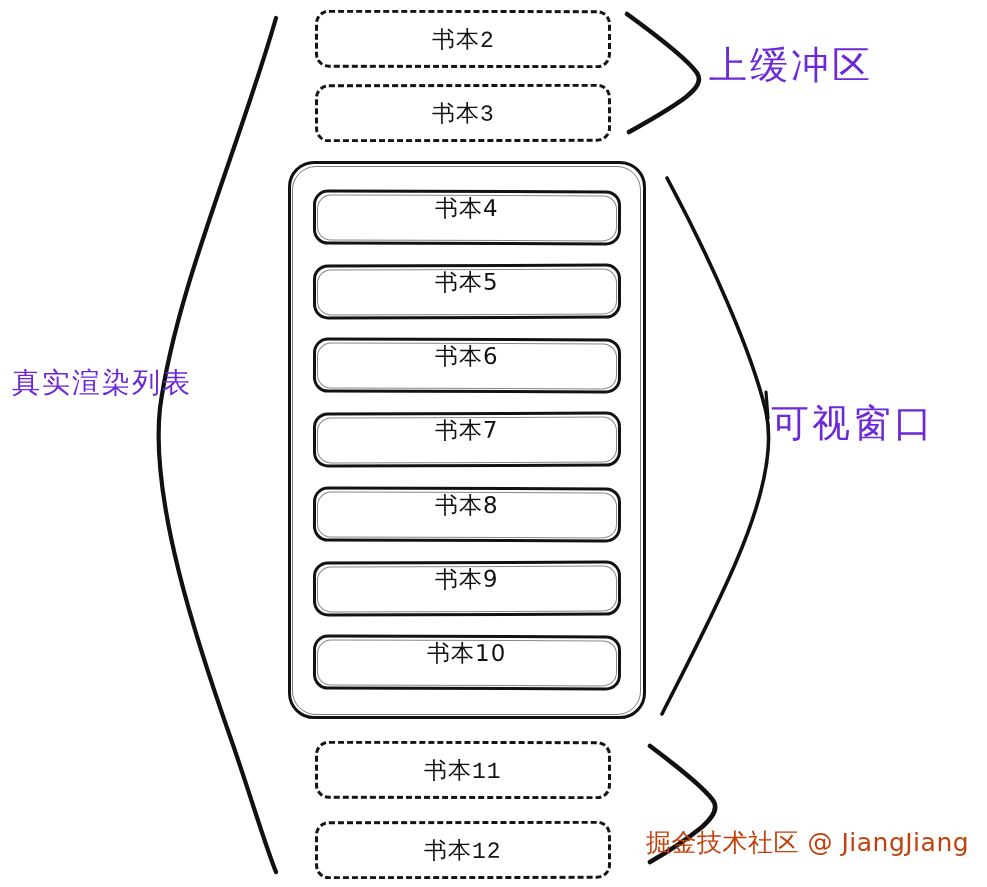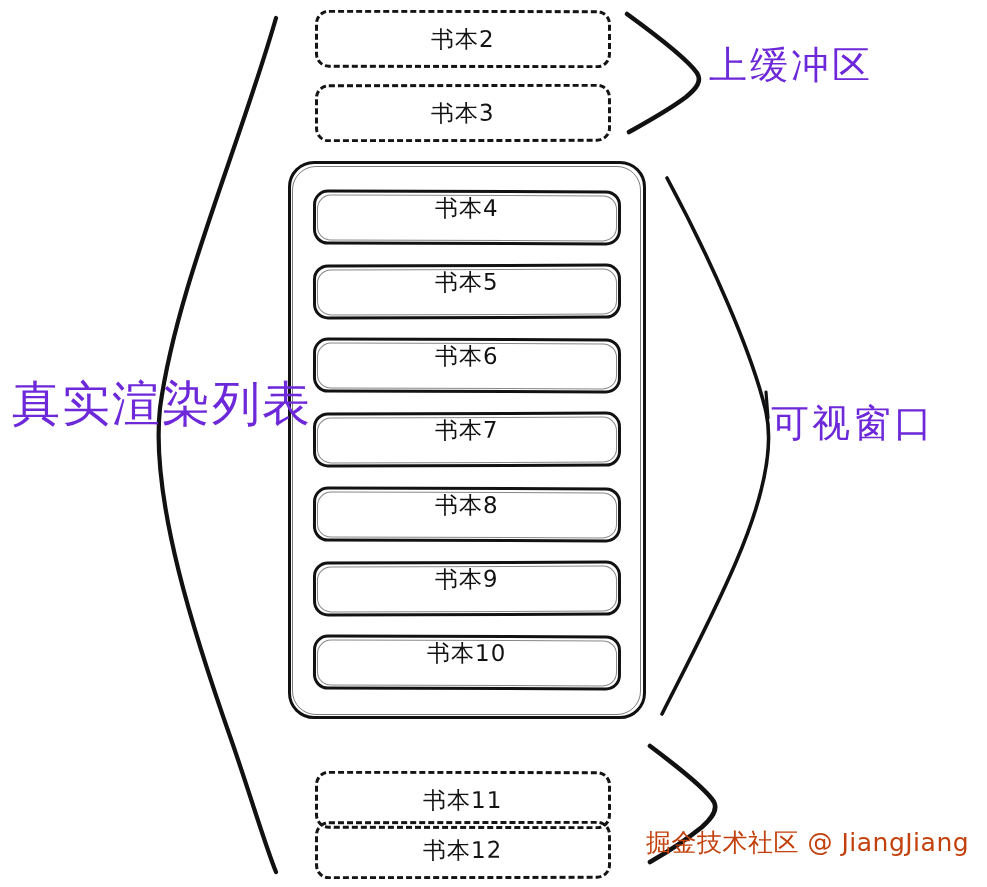--- a/index.html
+++ b/index.html
@@ -45,31 +45,32 @@
     position: absolute;
     left: 315px;
     width: 296px;
     height: 58px;
     box-sizing: border-box;
     border: 3.5px dashed #141414;
     border-radius: 14px;
     display: flex;
     align-items: center;
     justify-content: center;
+    font-family: Liberation Mono, monospace;
   }
   .buffer-item .lbl {
     font-size: 23px;
     letter-spacing: 1px;
     color: #141414;
     transform: rotate(-0.35deg);
   }
 
   #buffer-top-1 { top: 10px; }
   #buffer-top-2 { top: 84px; }
-  #buffer-bottom-1 { top: 771px; }
+  #buffer-bottom-1 { top: 741px; }
   #buffer-bottom-2 { top: 821px; }
 
   
   #viewport-container {
     position: absolute;
     left: 288px;
     top: 161px;
     width: 358px;
     height: 558px;
     box-sizing: border-box;
@@ -140,21 +141,21 @@
   .annotation {
     position: absolute;
     font-size: 38px;
     letter-spacing: 3px;
     color: #6d28d9;
     white-space: nowrap;
   }
   #label-top-buffer    { left: 709px; top: 40px; }
   #label-bottom-buffer { left: 718px; top: 779px; }
   #label-viewport      { left: 771px; top: 398px; }
-  #label-render-list   { left: 12px;  top: 372px; font-size: 48px; letter-spacing: 2px; }
+  #label-render-list   { left: 12px;  top: 364px; font-size: 28px; letter-spacing: 2px; }
 
   
   #watermark {
     position: absolute;
     left: 646px;
     top: 826px;
     font-size: 25px;
     color: #c2410c;
     letter-spacing: 0.5px;
     white-space: nowrap;

